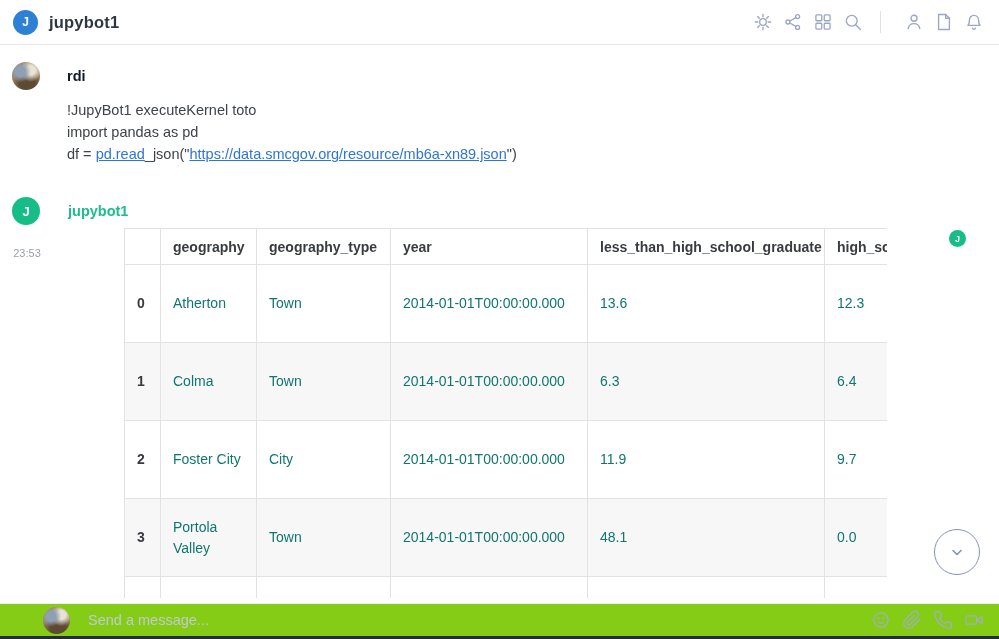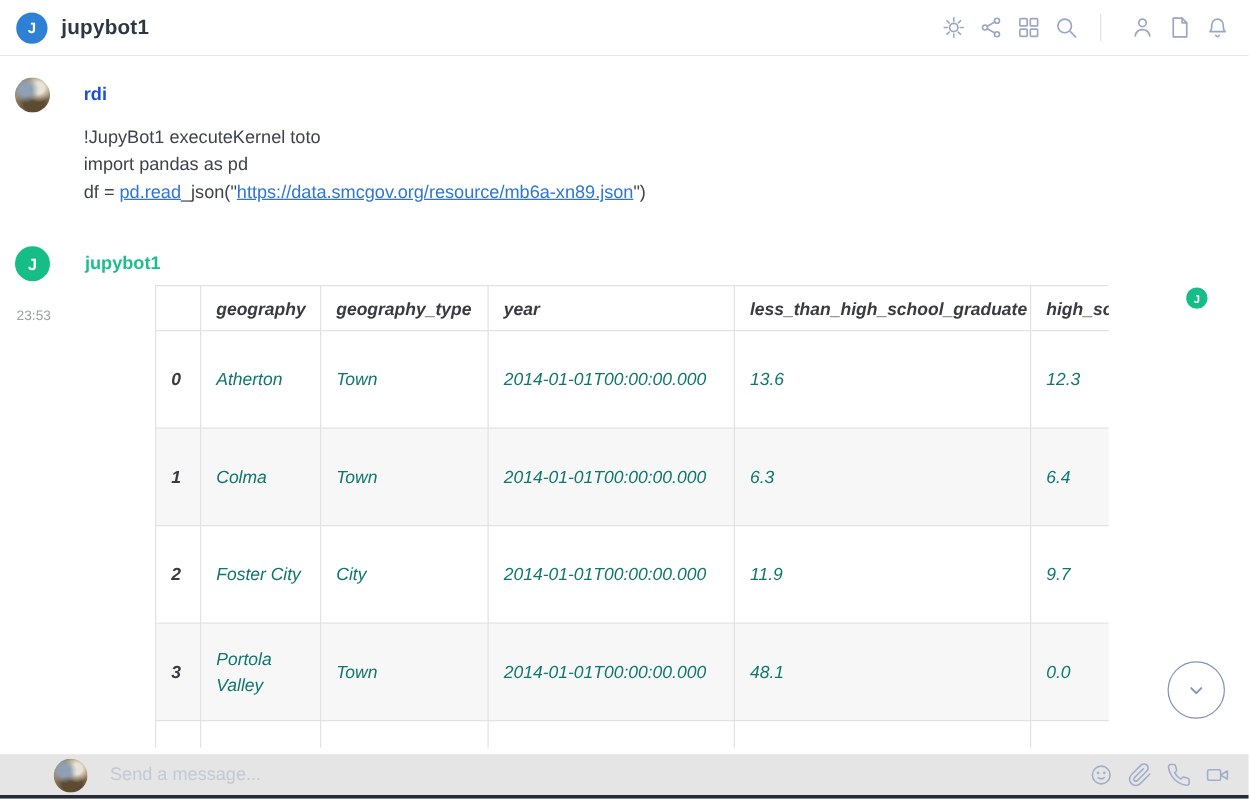--- a/index.html
+++ b/index.html
@@ -32,46 +32,46 @@
     radial-gradient(circle at 68% 30%, #e8e3d6 0 16%, rgba(0,0,0,0) 42%),
     radial-gradient(circle at 55% 75%, #5d4a33 0 30%, rgba(0,0,0,0) 60%),
     radial-gradient(circle at 50% 50%, #a3885f 0 60%, #7c6647 100%); }
   .avatar.bot { background:#17bd86; color:#fff; font-weight:bold; font-size:13px;
     display:flex; align-items:center; justify-content:center; }
   .msg-time { position:absolute; left:-3px; top:50px; width:36px; text-align:center;
     font-size:11px; color:#9ba1a9; }
   .msg-body { margin-left:55px; }
   .msg-author { font-size:14.5px; font-weight:bold; padding-top:6px; line-height:16px;
     display:inline-block; cursor:pointer; }
-  .msg-author.user { color:#1d4ed8; }
+  .msg-author.user { color:#0f172a; }
   .msg-author.bot { color:#1dbe8b; }
   .msg-lines { margin-top:14px; font-size:14.5px; line-height:22px; color:#3e424a; }
   .msg-lines a { color:#2e76d4; text-decoration:underline; cursor:pointer; }
 
   
   .table-clip { margin-left:56px; margin-top:8px; width:763px; height:370px; overflow:hidden; }
   table.df { border-collapse:collapse; table-layout:fixed; width:900px; background:#fff; }
   table.df th, table.df td { border:1px solid #e2e2e2; padding:0 12px; font-size:14px;
-    text-align:left; vertical-align:middle; white-space:normal; overflow:hidden;font-style:italic; }
+    text-align:left; vertical-align:middle; white-space:normal; overflow:hidden; }
   table.df thead th { height:36px; font-weight:bold; color:#383b40; white-space:nowrap; }
   table.df tbody td { height:78px; color:#0f766e; line-height:21px; }
   table.df tbody tr:nth-child(even) { background:#f7f7f8; }
   table.df td.idx, table.df th.idx { font-weight:bold; color:#383b40; }
 
   .j-badge { position:absolute; top:185px; left:949px; width:17px; height:17px; border-radius:50%;
     background:#17bd86; color:#fff; font-size:9px; font-weight:bold;
     display:flex; align-items:center; justify-content:center; }
   .scroll-down { position:absolute; top:484px; left:934px; width:46px; height:46px;
     border-radius:50%; background:#fff; border:1px solid #8593b8; color:#8593b8;
     display:flex; align-items:center; justify-content:center; cursor:pointer; }
   .scroll-down svg { width:24px; height:24px; stroke:currentColor; fill:none;
     stroke-width:1.6; stroke-linecap:round; stroke-linejoin:round; }
 
   
-  .composer { flex:0 0 33px; height:33px; border-top:1px solid #ececec; background:#e5e5e5;
+  .composer { flex:0 0 33px; height:33px; border-top:1px solid #ececec; background:#84cc16;
     display:flex; align-items:center; padding:0 15px 0 43px; }
   .composer .avatar-sm { width:27px; height:27px; border-radius:50%; flex:0 0 27px;
     background:
       radial-gradient(circle at 30% 35%, #8fa0b4 0 18%, rgba(0,0,0,0) 40%),
       radial-gradient(circle at 68% 30%, #e8e3d6 0 16%, rgba(0,0,0,0) 42%),
       radial-gradient(circle at 55% 75%, #5d4a33 0 30%, rgba(0,0,0,0) 60%),
       radial-gradient(circle at 50% 50%, #a3885f 0 60%, #7c6647 100%); }
   .composer input { flex:1; margin-left:18px; border:none; outline:none; font-size:14.5px;
     color:#3e424a; background:transparent; font-family:inherit; }
   .composer input::placeholder { color:#c3c9d4; }

